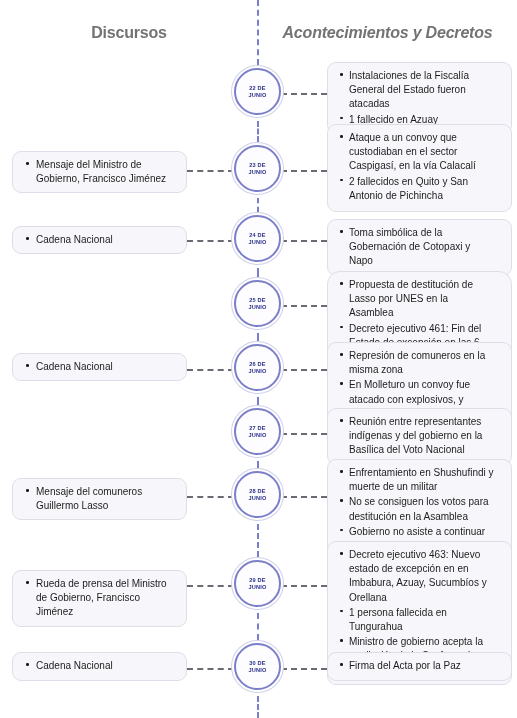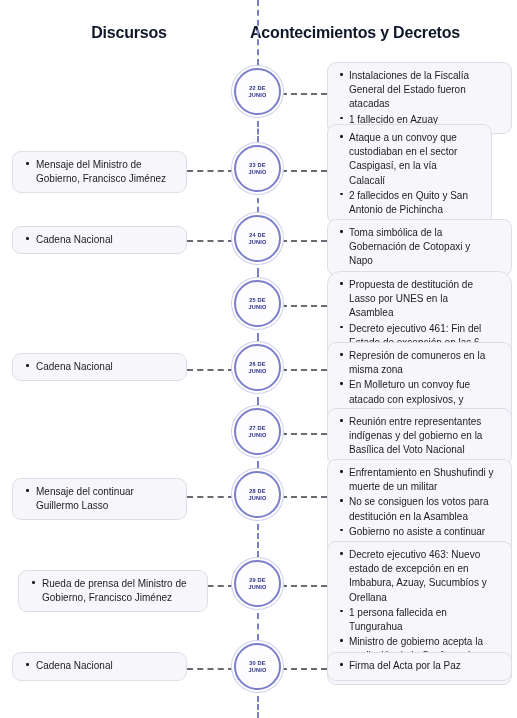--- a/index.html
+++ b/index.html
@@ -15,27 +15,27 @@
     height: 718px;
     overflow: hidden;
     background: #ffffff;
   }
 
   
   .header {
     position: absolute;
     top: 24px;
     font-weight: bold;
-    color: #0f172a;
+    color: #737373;
     font-size: 16px;
     letter-spacing: -0.2px;
     white-space: nowrap;
   }
   #hdr-left  { left: 0; width: 258px; text-align: center; }
-  #hdr-right { left: 250px; width: 259px; text-align: left; }
+  #hdr-right { left: 258px; width: 259px; text-align: center; font-style: italic; }
 
   
   .spine {
     position: absolute;
     left: 257px;
     width: 0;
     border-left: 2px dashed #7b7fc9;
   }
 
   
@@ -135,21 +135,21 @@
         <ul>
           <li>Instalaciones de la Fiscalía General del Estado fueron atacadas</li>
           <li>1 fallecido en Azuay</li>
         </ul>
       </div>
       <div class="connector" style="top: 93px; left: 281px; width: 46px;"></div>
       <div class="circle" style="top: 68px;">
         <span>22 DE</span>
         <span>JUNIO</span>
       </div>
-      <div class="box" style="top: 124px; left: 327px; width: 165px; min-height: 88px;">
+      <div class="box" style="top: 124px; left: 327px; width: 185px; min-height: 88px;">
         <ul>
           <li>Ataque a un convoy que custodiaban en el sector Caspigasí, en la vía Calacalí</li>
           <li>2 fallecidos en Quito y San Antonio de Pichincha</li>
         </ul>
       </div>
       <div class="connector" style="top: 170px; left: 281px; width: 46px;"></div>
       <div class="box box-left" style="top: 151px; left: 12px; width: 175px; min-height: 36px;">
         <ul>
           <li>Mensaje del Ministro de Gobierno, Francisco Jiménez</li>
         </ul>
@@ -216,37 +216,37 @@
       <div class="box" style="top: 459px; left: 327px; width: 185px; min-height: 69px;">
         <ul>
           <li>Enfrentamiento en Shushufindi y muerte de un militar</li>
           <li>No se consiguen los votos para destitución en la Asamblea</li>
           <li>Gobierno no asiste a continuar la reunión en la Basílica</li>
         </ul>
       </div>
       <div class="connector" style="top: 496px; left: 281px; width: 46px;"></div>
       <div class="box box-left" style="top: 478px; left: 12px; width: 175px; min-height: 36px;">
         <ul>
-          <li>Mensaje del continuar Guillermo Lasso</li>
+          <li>Mensaje del comuneros Guillermo Lasso</li>
         </ul>
       </div>
       <div class="connector" style="top: 496px; left: 187px; width: 47px;"></div>
       <div class="circle" style="top: 471px;">
         <span>28 DE</span>
         <span>JUNIO</span>
       </div>
       <div class="box" style="top: 541px; left: 327px; width: 185px; min-height: 98px;">
         <ul>
           <li>Decreto ejecutivo 463: Nuevo estado de excepción en en Imbabura, Azuay, Sucumbíos y Orellana</li>
           <li>1 persona fallecida en Tungurahua</li>
           <li>Ministro de gobierno acepta la mediación de la Conferencia Episcopal</li>
         </ul>
       </div>
       <div class="connector" style="top: 585px; left: 281px; width: 46px;"></div>
-      <div class="box box-left" style="top: 570px; left: 18px; width: 190px; min-height: 36px;">
+      <div class="box box-left" style="top: 570px; left: 12px; width: 175px; min-height: 36px;">
         <ul>
           <li>Rueda de prensa del Ministro de Gobierno, Francisco Jiménez</li>
         </ul>
       </div>
       <div class="connector" style="top: 585px; left: 187px; width: 47px;"></div>
       <div class="circle" style="top: 560px;">
         <span>29 DE</span>
         <span>JUNIO</span>
       </div>
       <div class="box" style="top: 652px; left: 327px; width: 185px; min-height: 29px;">

